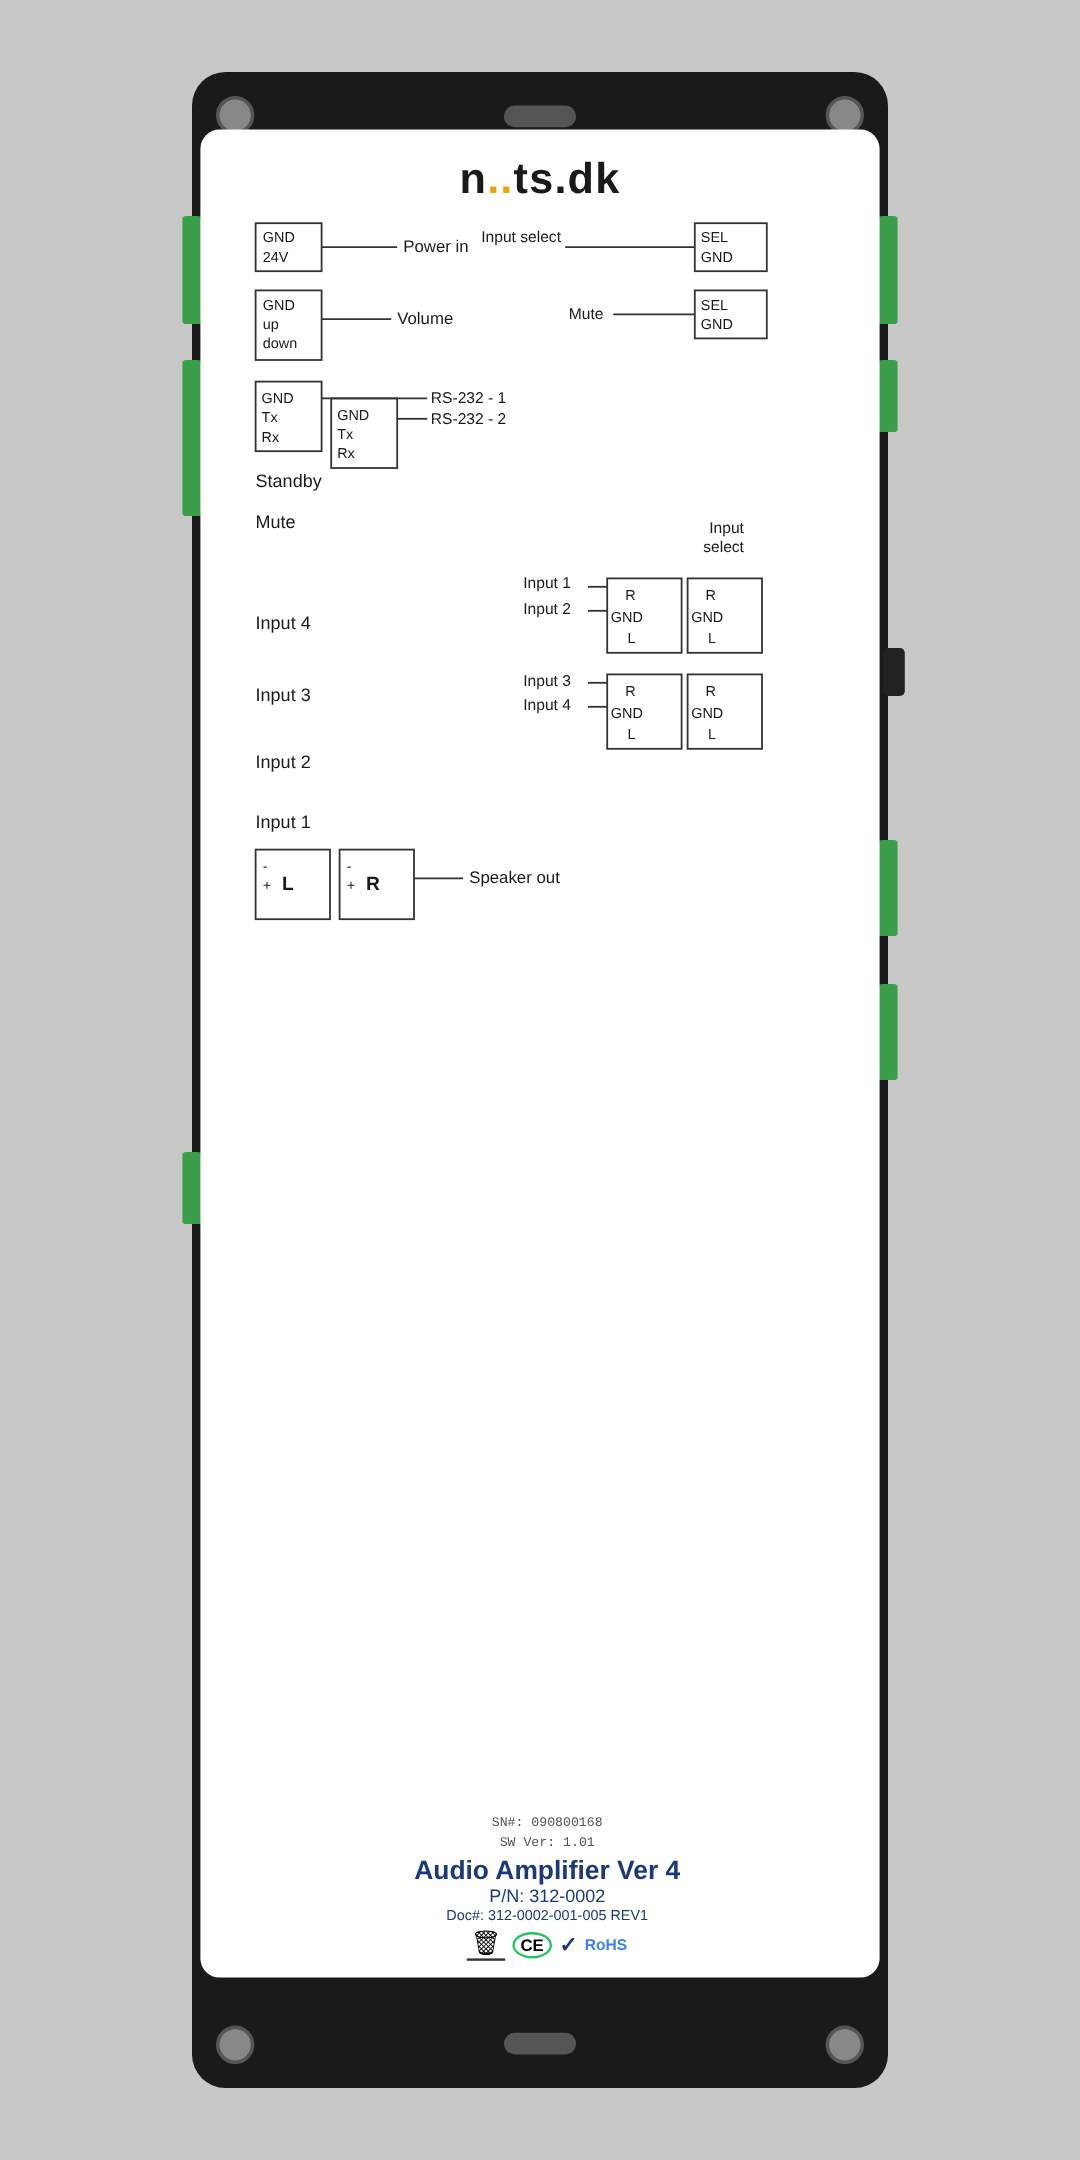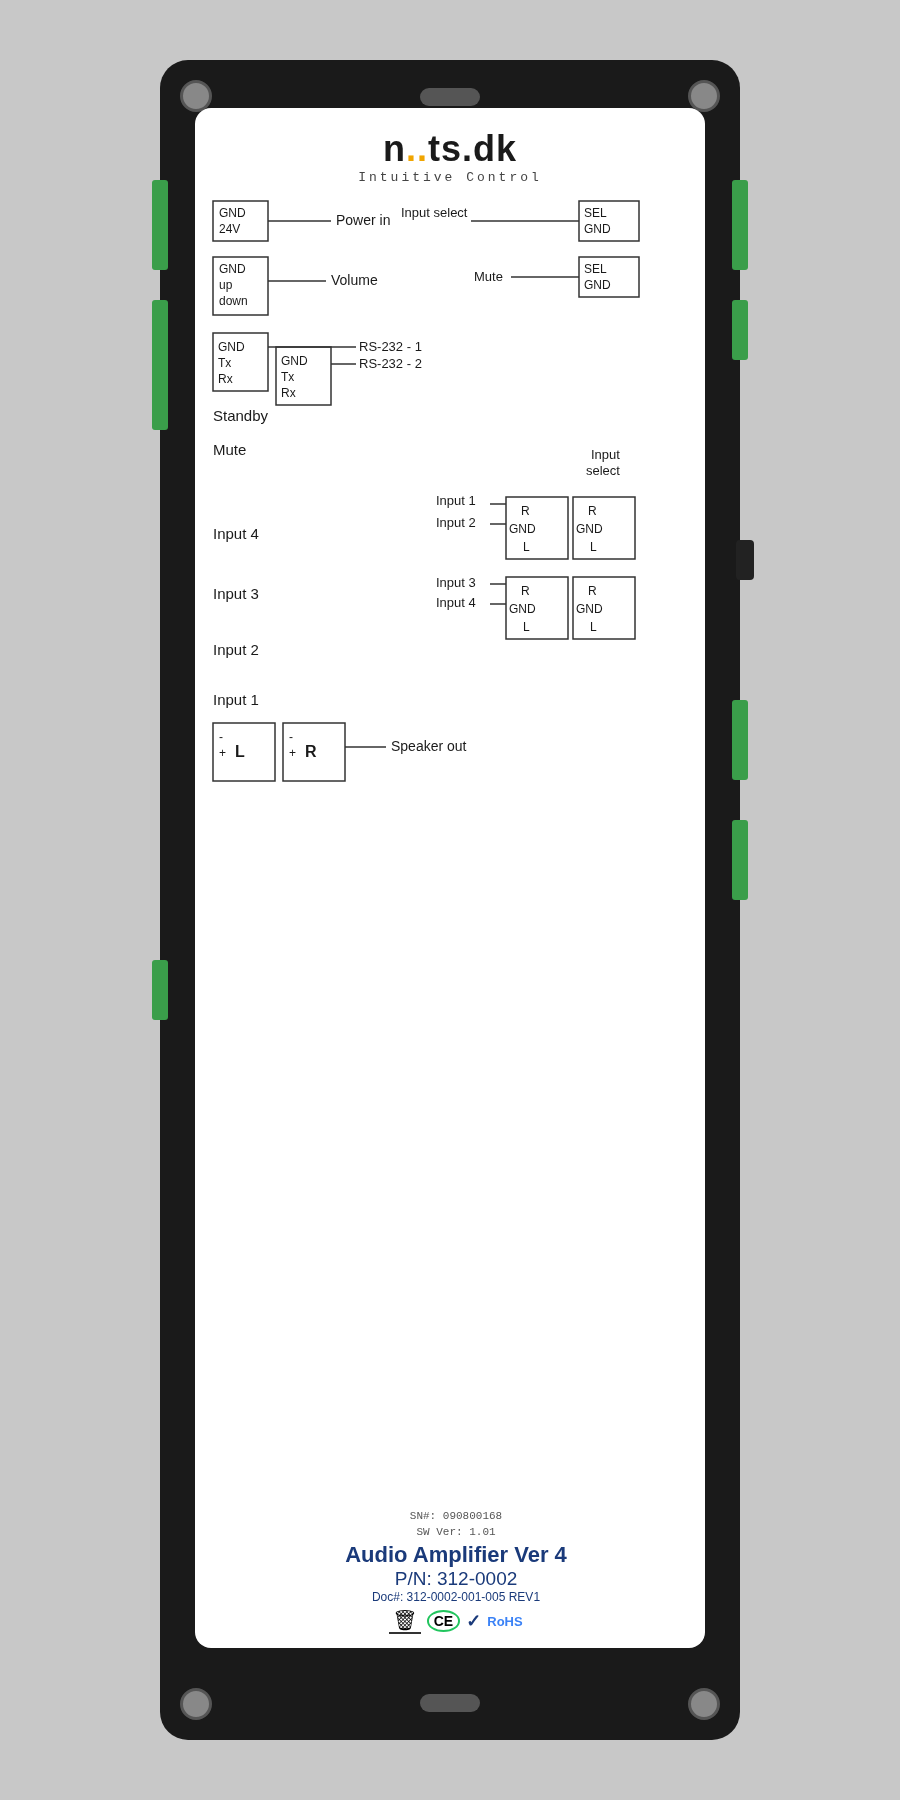--- a/index.html
+++ b/index.html
@@ -73,21 +73,21 @@
     .connector-right {
       position: absolute;
       right: -8px;
       width: 16px;
       background: #3a9e4a;
       border-radius: 3px;
     }
 
     
     .panel {
-      width: 510px;
+      width: 566px;
       height: 1540px;
       background: white;
       border-radius: 16px;
       position: relative;
       margin-top: 30px;
       padding: 20px 16px 16px 16px;
       overflow: hidden;
     }
 
     
@@ -128,21 +128,21 @@
       color: #555;
       margin-bottom: 4px;
       font-family: 'Courier New', monospace;
     }
     .product-title {
       font-size: 22px;
       font-weight: bold;
       color: #1a3a7a;
     }
     .product-pn {
-      font-size: 19px;
+      font-size: 15px;
       color: #1a3a7a;
     }
     .product-doc {
       font-size: 12px;
       color: #1a3a7a;
     }
     .cert-area {
       display: inline-flex;
       align-items: center;
       gap: 6px;
@@ -213,21 +213,20 @@
   <div class="connector-right gc-right-bot"></div>
 
   <div class="cable-right"></div>
 
   <div class="panel">
 
     <div class="logo-area">
       <div class="logo-brand">
         <span>n<span class="dots">..</span>ts</span><span class="dk">.dk</span>
       </div>
-      <div class="logo-tagline">Intuitive Control</div>
     </div>
 
     <svg width="478" height="1260" style="display:block; margin:0 auto;">
 
       <rect x="2" y="2" width="55" height="40" fill="white" stroke="#333" stroke-width="1.5"></rect>
       <text x="8" y="18" font-size="12" fill="#1a1a1a">GND</text>
       <text x="8" y="34" font-size="12" fill="#1a1a1a">24V</text>
 
       <line x1="57" y1="22" x2="120" y2="22" stroke="#333" stroke-width="1.5"></line>
       <text x="125" y="26" font-size="14" fill="#1a1a1a">Power in</text>

